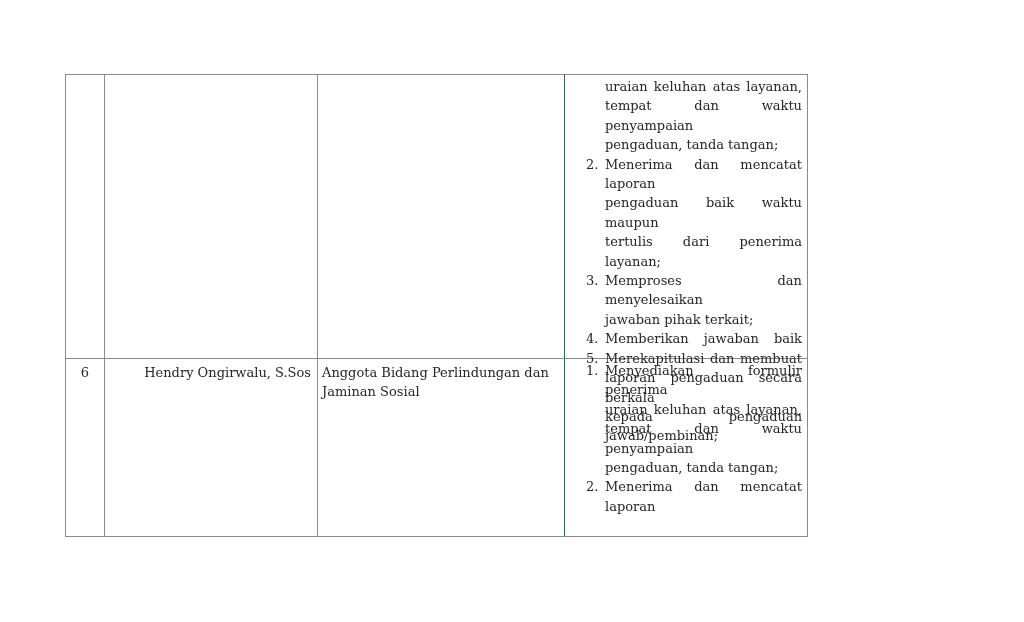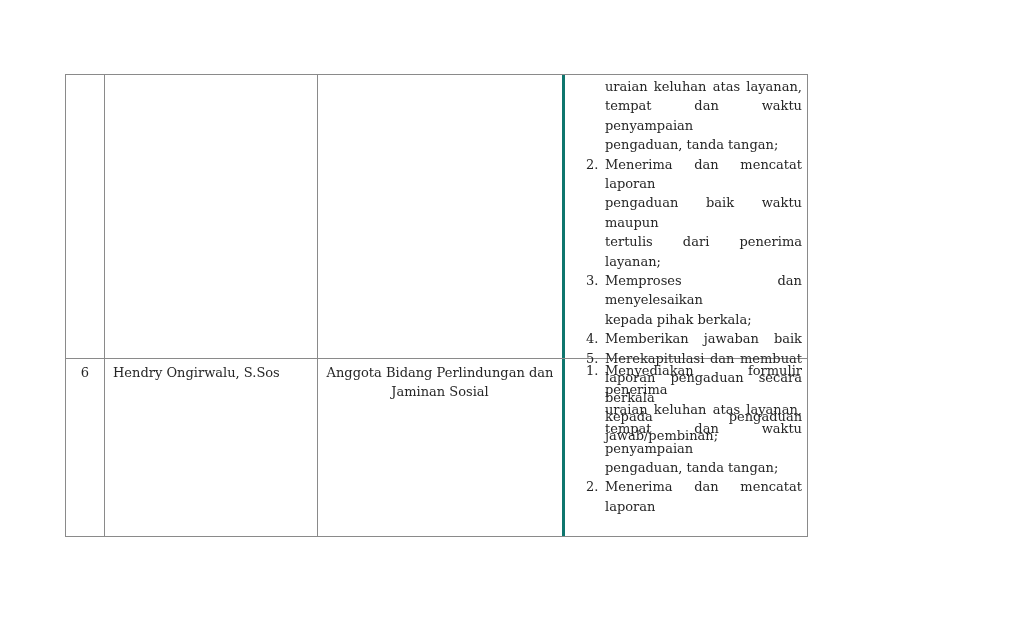--- a/index.html
+++ b/index.html
@@ -38,25 +38,25 @@
     border-right: 1px solid #8a8a8a;
     text-align: center;
     padding-top: 4px;
     line-height: 19.4px;
   }
   .c-name {
     width: 213px;
     border-right: 1px solid #8a8a8a;
     padding: 4px 6px 0 8px;
     line-height: 19.4px;
+    text-align: right;
   }
   .c-pos {
     width: 247px;
-    border-right: 3px solid #0f766e;
-    text-align: center;
+    border-right: 1px solid #0f766e;
     padding: 4px 4px 0 4px;
     line-height: 19.4px;
   }
   .c-tasks {
     flex: 1;
     padding: 2px 5px 0 0;
     line-height: 19.4px;
   }
   .task-item { display: flex; }
   .task-num {
@@ -98,21 +98,21 @@
             <div class="task-body">
               <div class="ln">Menerima dan mencatat laporan</div>
               <div class="ln">pengaduan baik waktu maupun</div>
               <div class="ln last">tertulis dari penerima layanan;</div>
             </div>
           </div>
           <div class="task-item">
             <div class="task-num">3.</div>
             <div class="task-body">
               <div class="ln">Memproses dan menyelesaikan</div>
-              <div class="ln last">kepada pihak berkala;</div>
+              <div class="ln last">jawaban pihak terkait;</div>
             </div>
           </div>
           <div class="task-item">
             <div class="task-num">4.</div>
             <div class="task-body">
               <div class="ln">Memberikan jawaban baik</div>
             </div>
           </div>
           <div class="task-item">
             <div class="task-num">5.</div>

